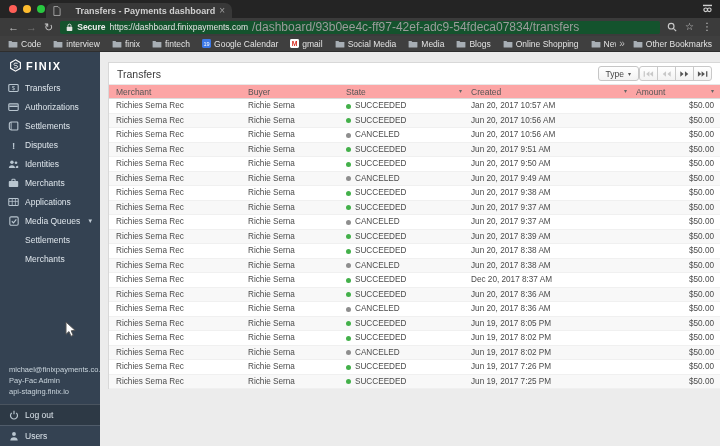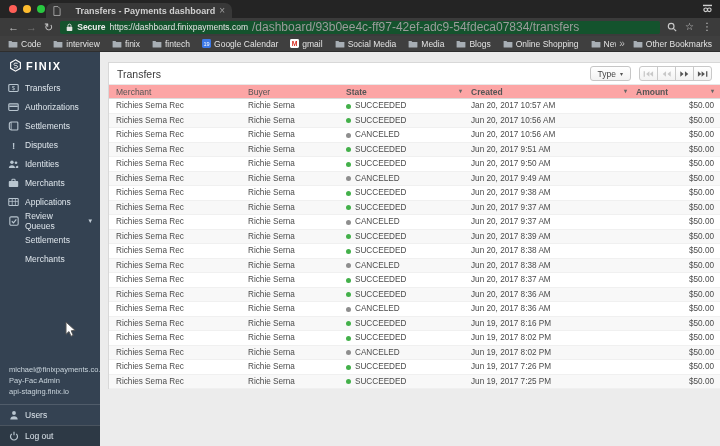--- a/index.html
+++ b/index.html
@@ -55,39 +55,39 @@
   .side-row { height:21px; display:flex; align-items:center; gap:6px; padding:0 8px; font-size:8.5px;
               border-top:1px solid rgba(255,255,255,.14); }
   .side-row .ico { width:11px; display:flex; justify-content:center; color:#b9c6d0; }
   .side-row.logout { background:#2d3945; flex:1; align-items:flex-start; padding-top:5px; }
 
   .content { flex:1; position:relative; background:#ececec; }
   .card { position:absolute; left:8px; top:10px; right:0; height:327px; background:#fff;
           border:1px solid #d8d8d8; border-right:none; }
   .card-head { height:22px; display:flex; align-items:center; padding:0 8px; border-bottom:1px solid #e8e8e8; }
   .card-title { font-size:10.5px; color:#3a3a3a; }
-  .controls { margin-left:auto; display:flex; align-items:center; gap:8px; }
+  .controls { margin-left:auto; display:flex; align-items:center; }
   .type-btn { height:15px; display:flex; align-items:center; gap:4px; padding:0 7px; font-size:8.5px; color:#444;
               background:linear-gradient(#fff,#f2f2f2); border:1px solid #c6c6c6; border-radius:3px; cursor:default; }
   .type-btn .caret { font-size:6px; color:#555; }
   .pager { display:flex; }
   .pager .pbtn { width:19px; height:15px; display:flex; align-items:center; justify-content:center;
                  background:linear-gradient(#fff,#f2f2f2); border:1px solid #c9c9c9; margin-left:-1px; }
   .pager .pbtn:first-child { border-radius:3px 0 0 3px; margin-left:0; }
   .pager .pbtn:last-child { border-radius:0 3px 3px 0; }
   .pager .pbtn.enabled { color:#555; } .pager .pbtn.disabled { color:#c8c8c8; }
 
   .thead { display:flex; height:14px; align-items:center; font-size:8.5px; color:#555;
            border-bottom:1px solid #dcdcdc; background:#fca5a5; }
   .tb-row { display:flex; height:14.5px; align-items:center; font-size:8.2px; color:#4b4b4b;
             border-bottom:1px solid #f0f0f0; }
   .tb-row:nth-child(even) { background:#f8f8f8; }
   .c-merchant { width:139px; padding-left:7px; } .c-buyer { width:98px; } .c-state { width:125px; }
   .c-created { width:165px; } .c-amount { flex:1; text-align:right; padding-right:6px; }
-  .thead .sortable { display:flex; align-items:flex-start; justify-content:space-between; padding-right:9px;font-weight:bold; }
+  .thead .sortable { display:flex; align-items:flex-start; justify-content:space-between; padding-right:9px; }
   .thead .c-amount.sortable { padding-right:6px; }
   .sort-caret { font-size:6px; color:#666; }
   .dot { display:inline-block; width:5px; height:5px; border-radius:50%; margin-right:4px; vertical-align:middle; }
   .cell-txt { white-space:nowrap; overflow:hidden; }
 
   .cursor { position:absolute; left:65px; top:321px; pointer-events:none; }
 </style>
 </head>
 <body>
 
@@ -327,56 +327,56 @@
             </span>
             <span>Applications</span>
           </div>
           <div class="snav-item">
             <span class="ico">
               <svg width="10" height="10" viewBox="0 0 12 12">
                 <rect x="1" y="1" width="10" height="10" rx="1.5" fill="none" stroke="currentColor" stroke-width="1.3"></rect>
                 <path d="M3.4 6.3l2 2L8.8 4" fill="none" stroke="currentColor" stroke-width="1.4"></path>
               </svg>
             </span>
-            <span>Review Queues</span>
+            <span>Media Queues</span>
             <span class="caret">▾</span>
           </div>
         </nav>
       <div id="side-subnav">
           <div class="snav-sub">
             <span>Settlements</span>
           </div>
           <div class="snav-sub">
             <span>Merchants</span>
           </div>
         </div>
       <div class="side-spacer"></div>
       <div class="account">
         <div>michael@finixpayments.co...</div>
         <div>Pay-Fac Admin</div>
         <div>api-staging.finix.io</div>
       </div>
       <div id="side-footer">
+          <div class="side-row logout">
+            <span class="ico">
+              <svg width="10" height="10" viewBox="0 0 12 12">
+                <path d="M3.3 3.4a4.2 4.2 0 1 0 5.4 0" fill="none" stroke="currentColor" stroke-width="1.4"></path>
+                <path d="M6 .8v4.4" stroke="currentColor" stroke-width="1.4"></path>
+              </svg>
+            </span>
+            <span>Log out</span>
+          </div>
           <div class="side-row">
             <span class="ico">
               <svg width="10" height="10" viewBox="0 0 12 12">
                 <circle cx="6" cy="3.6" r="2.3" fill="currentColor"></circle>
                 <path d="M1.5 11.5c0-2.6 2-4 4.5-4s4.5 1.4 4.5 4z" fill="currentColor"></path>
               </svg>
             </span>
             <span>Users</span>
-          </div>
-          <div class="side-row logout">
-            <span class="ico">
-              <svg width="10" height="10" viewBox="0 0 12 12">
-                <path d="M3.3 3.4a4.2 4.2 0 1 0 5.4 0" fill="none" stroke="currentColor" stroke-width="1.4"></path>
-                <path d="M6 .8v4.4" stroke="currentColor" stroke-width="1.4"></path>
-              </svg>
-            </span>
-            <span>Log out</span>
           </div>
         </div>
     </aside>
 
     <section class="content">
       <div class="card">
         <div class="card-head">
           <span class="card-title">Transfers</span>
           <div class="controls">
             <button class="type-btn">
@@ -507,42 +507,42 @@
               <div class="c-merchant cell-txt">Richies Serna Rec</div>
               <div class="c-buyer cell-txt">Richie Serna</div>
               <div class="c-state cell-txt"><span class="dot" style="background: rgb(142, 142, 142);"></span><span>CANCELED</span></div>
               <div class="c-created cell-txt">Jun 20, 2017 8:38 AM</div>
               <div class="c-amount cell-txt">$50.00</div>
             </div>
             <div class="tb-row">
               <div class="c-merchant cell-txt">Richies Serna Rec</div>
               <div class="c-buyer cell-txt">Richie Serna</div>
               <div class="c-state cell-txt"><span class="dot" style="background: rgb(67, 176, 74);"></span><span>SUCCEEDED</span></div>
-              <div class="c-created cell-txt">Jun 20, 2017 8:37 AM</div>
+              <div class="c-created cell-txt">Dec 20, 2017 8:37 AM</div>
               <div class="c-amount cell-txt">$50.00</div>
             </div>
             <div class="tb-row">
               <div class="c-merchant cell-txt">Richies Serna Rec</div>
               <div class="c-buyer cell-txt">Richie Serna</div>
               <div class="c-state cell-txt"><span class="dot" style="background: rgb(67, 176, 74);"></span><span>SUCCEEDED</span></div>
               <div class="c-created cell-txt">Jun 20, 2017 8:36 AM</div>
               <div class="c-amount cell-txt">$50.00</div>
             </div>
             <div class="tb-row">
               <div class="c-merchant cell-txt">Richies Serna Rec</div>
               <div class="c-buyer cell-txt">Richie Serna</div>
               <div class="c-state cell-txt"><span class="dot" style="background: rgb(142, 142, 142);"></span><span>CANCELED</span></div>
               <div class="c-created cell-txt">Jun 20, 2017 8:36 AM</div>
               <div class="c-amount cell-txt">$50.00</div>
             </div>
             <div class="tb-row">
               <div class="c-merchant cell-txt">Richies Serna Rec</div>
               <div class="c-buyer cell-txt">Richie Serna</div>
               <div class="c-state cell-txt"><span class="dot" style="background: rgb(67, 176, 74);"></span><span>SUCCEEDED</span></div>
-              <div class="c-created cell-txt">Jun 19, 2017 8:16 PM</div>
+              <div class="c-created cell-txt">Jun 19, 2017 8:05 PM</div>
               <div class="c-amount cell-txt">$50.00</div>
             </div>
             <div class="tb-row">
               <div class="c-merchant cell-txt">Richies Serna Rec</div>
               <div class="c-buyer cell-txt">Richie Serna</div>
               <div class="c-state cell-txt"><span class="dot" style="background: rgb(67, 176, 74);"></span><span>SUCCEEDED</span></div>
               <div class="c-created cell-txt">Jun 19, 2017 8:02 PM</div>
               <div class="c-amount cell-txt">$50.00</div>
             </div>
             <div class="tb-row">

